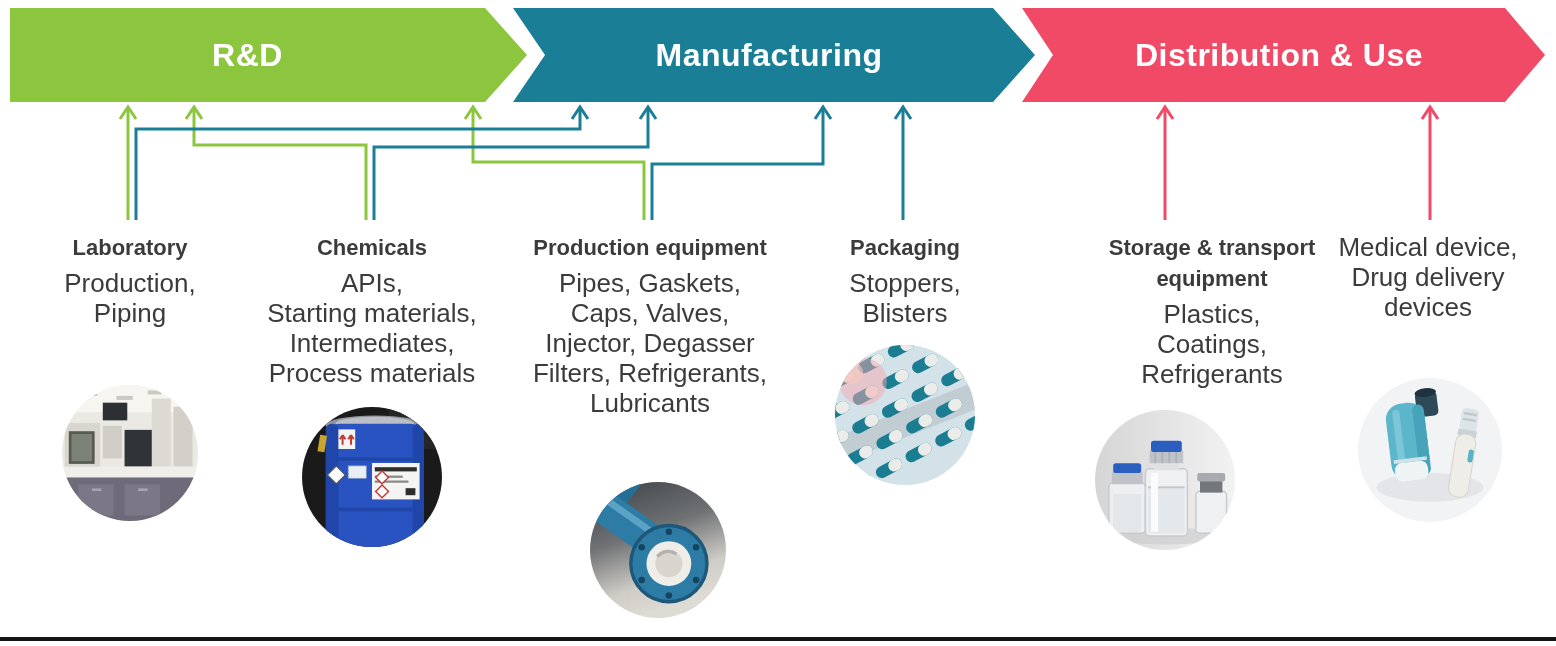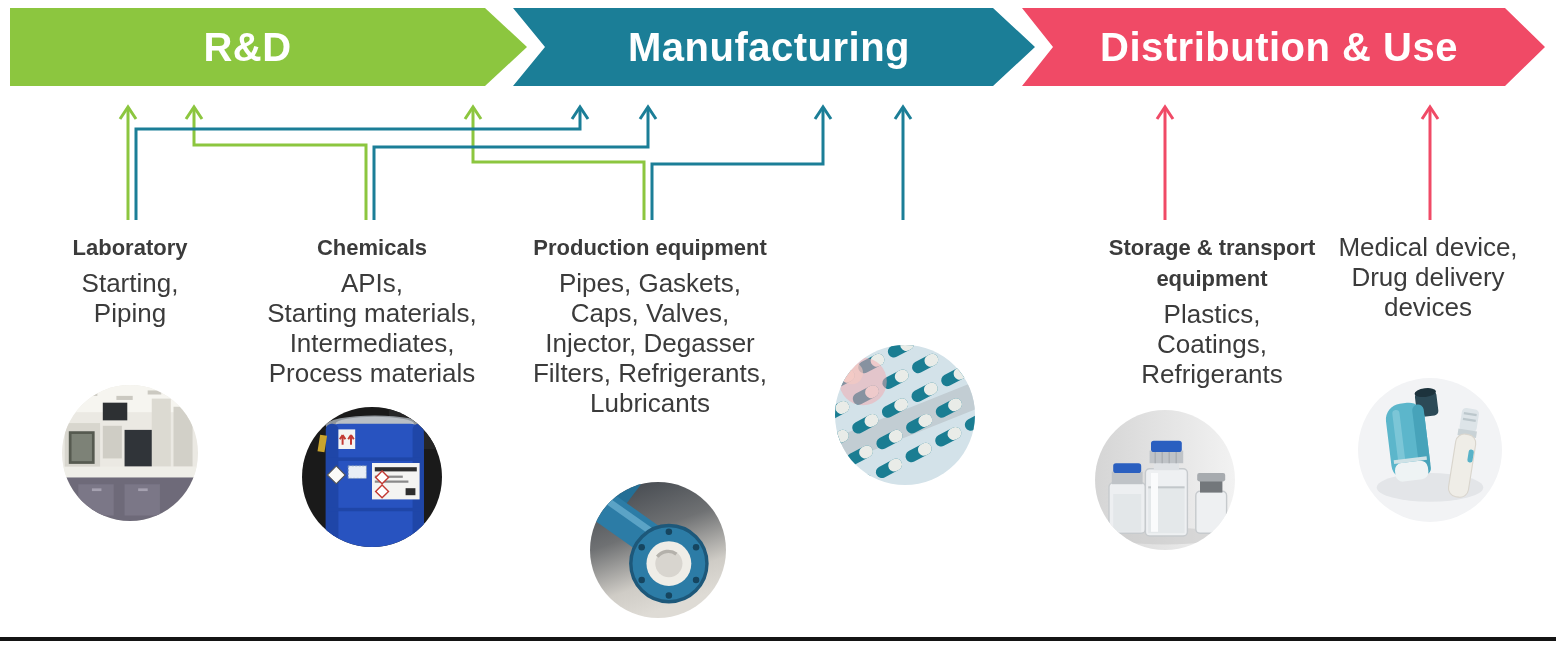--- a/index.html
+++ b/index.html
@@ -1,20 +1,20 @@
 <!DOCTYPE html>
 <html style="--green: #8CC63F; --teal: #1B7E97; --pink: #F04A66; --text: #3B3B3B; --rule: #141414;"><head>
 <meta charset="utf-8">
 <style>
   html,body{margin:0;padding:0;background:#fff;}
   .page{position:relative;width:1556px;height:646px;background:#ffffff;overflow:hidden;
         font-family:"Liberation Sans",sans-serif;color:var(--text,#3b3b3b);}
   
-  .stage{position:absolute;top:8px;height:78px;display:flex;align-items:center;justify-content:center;
-         color:#fff;font-weight:bold;font-size:40px;letter-spacing:.5px;box-sizing:border-box;}
+  .stage{position:absolute;top:8px;height:94px;display:flex;align-items:center;justify-content:center;
+         color:#fff;font-weight:bold;font-size:32px;letter-spacing:.5px;box-sizing:border-box;}
   .stage-green{left:10px;width:517px;background:var(--green);padding-right:42px;
     clip-path:polygon(0 0,calc(100% - 42px) 0,100% 50%,calc(100% - 42px) 100%,0 100%);}
   .stage-teal{left:513px;width:522px;background:var(--teal);padding-left:32px;padding-right:42px;
     clip-path:polygon(0 0,calc(100% - 42px) 0,100% 50%,calc(100% - 42px) 100%,0 100%,32px 50%);}
   .stage-pink{left:1022px;width:523px;background:var(--pink);padding-left:31px;padding-right:40px;
     clip-path:polygon(0 0,calc(100% - 40px) 0,100% 50%,calc(100% - 40px) 100%,0 100%,31px 50%);}
   
   #connectors{position:absolute;left:0;top:0;pointer-events:none;}
   
   .col{position:absolute;top:232px;text-align:center;}
@@ -77,41 +77,46 @@
         <polyline points="1157,119 1165,107 1173,119"></polyline>
       </g>
       <g fill="none" stroke="#F04A66" stroke-width="3">
         <polyline points="1430,220 1430,107"></polyline>
         <polyline points="1422,119 1430,107 1438,119"></polyline>
       </g>
     </svg>
 
   <div class="col" style="left:20px;width:220px;">
     <div class="col-title">Laboratory</div>
-    <div class="col-line">Starting,</div>
+    <div class="col-line">Production,</div>
     <div class="col-line">Piping</div>
   </div>
 
   <div class="col" style="left:247px;width:250px;">
     <div class="col-title">Chemicals</div>
     <div class="col-line">APIs,</div>
     <div class="col-line">Starting materials,</div>
     <div class="col-line">Intermediates,</div>
     <div class="col-line">Process materials</div>
   </div>
 
   <div class="col" style="left:520px;width:260px;">
     <div class="col-title">Production equipment</div>
     <div class="col-line">Pipes, Gaskets,</div>
     <div class="col-line">Caps, Valves,</div>
     <div class="col-line">Injector, Degasser</div>
     <div class="col-line">Filters, Refrigerants,</div>
     <div class="col-line">Lubricants</div>
   </div>
 
+  <div class="col" style="left:795px;width:220px;">
+    <div class="col-title">Packaging</div>
+    <div class="col-line">Stoppers,</div>
+    <div class="col-line">Blisters</div>
+  </div>
 
   <div class="col" style="left:1072px;width:280px;">
     <div class="col-title">Storage &amp; transport equipment</div>
     <div class="col-line">Plastics,</div>
     <div class="col-line">Coatings,</div>
     <div class="col-line">Refrigerants</div>
   </div>
 
   <div class="col" style="left:1308px;width:240px;">
     <div class="col-line">Medical device,</div>

